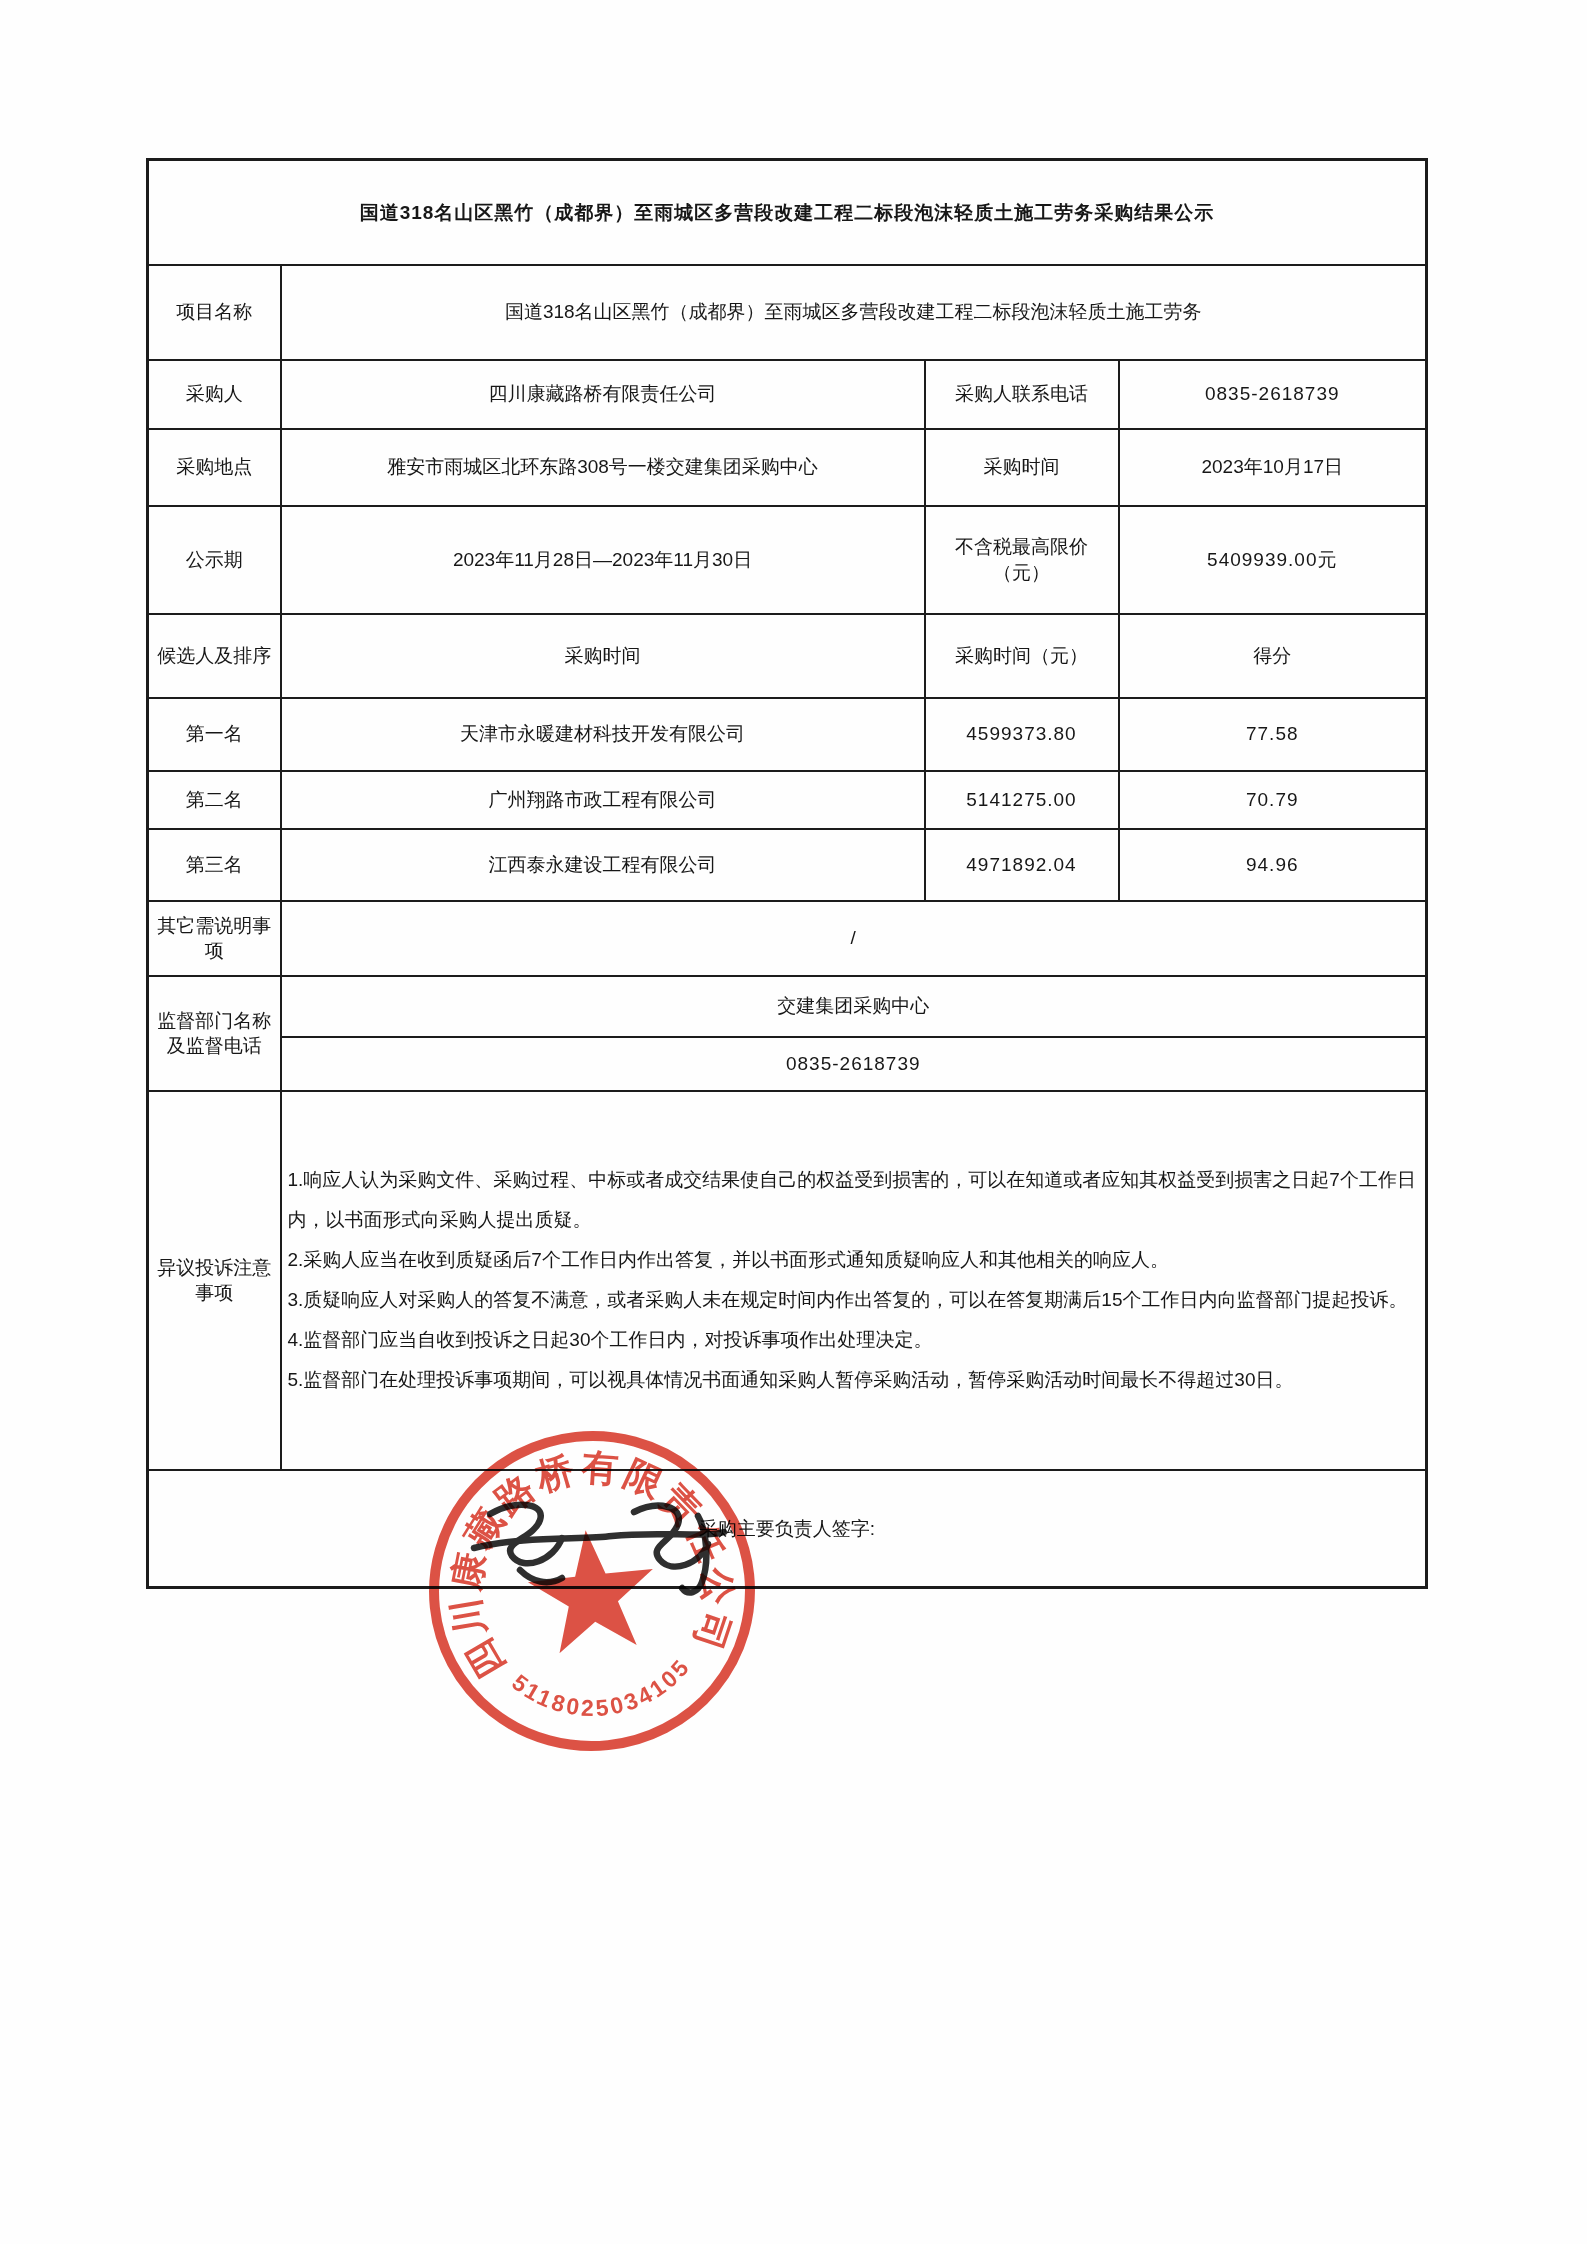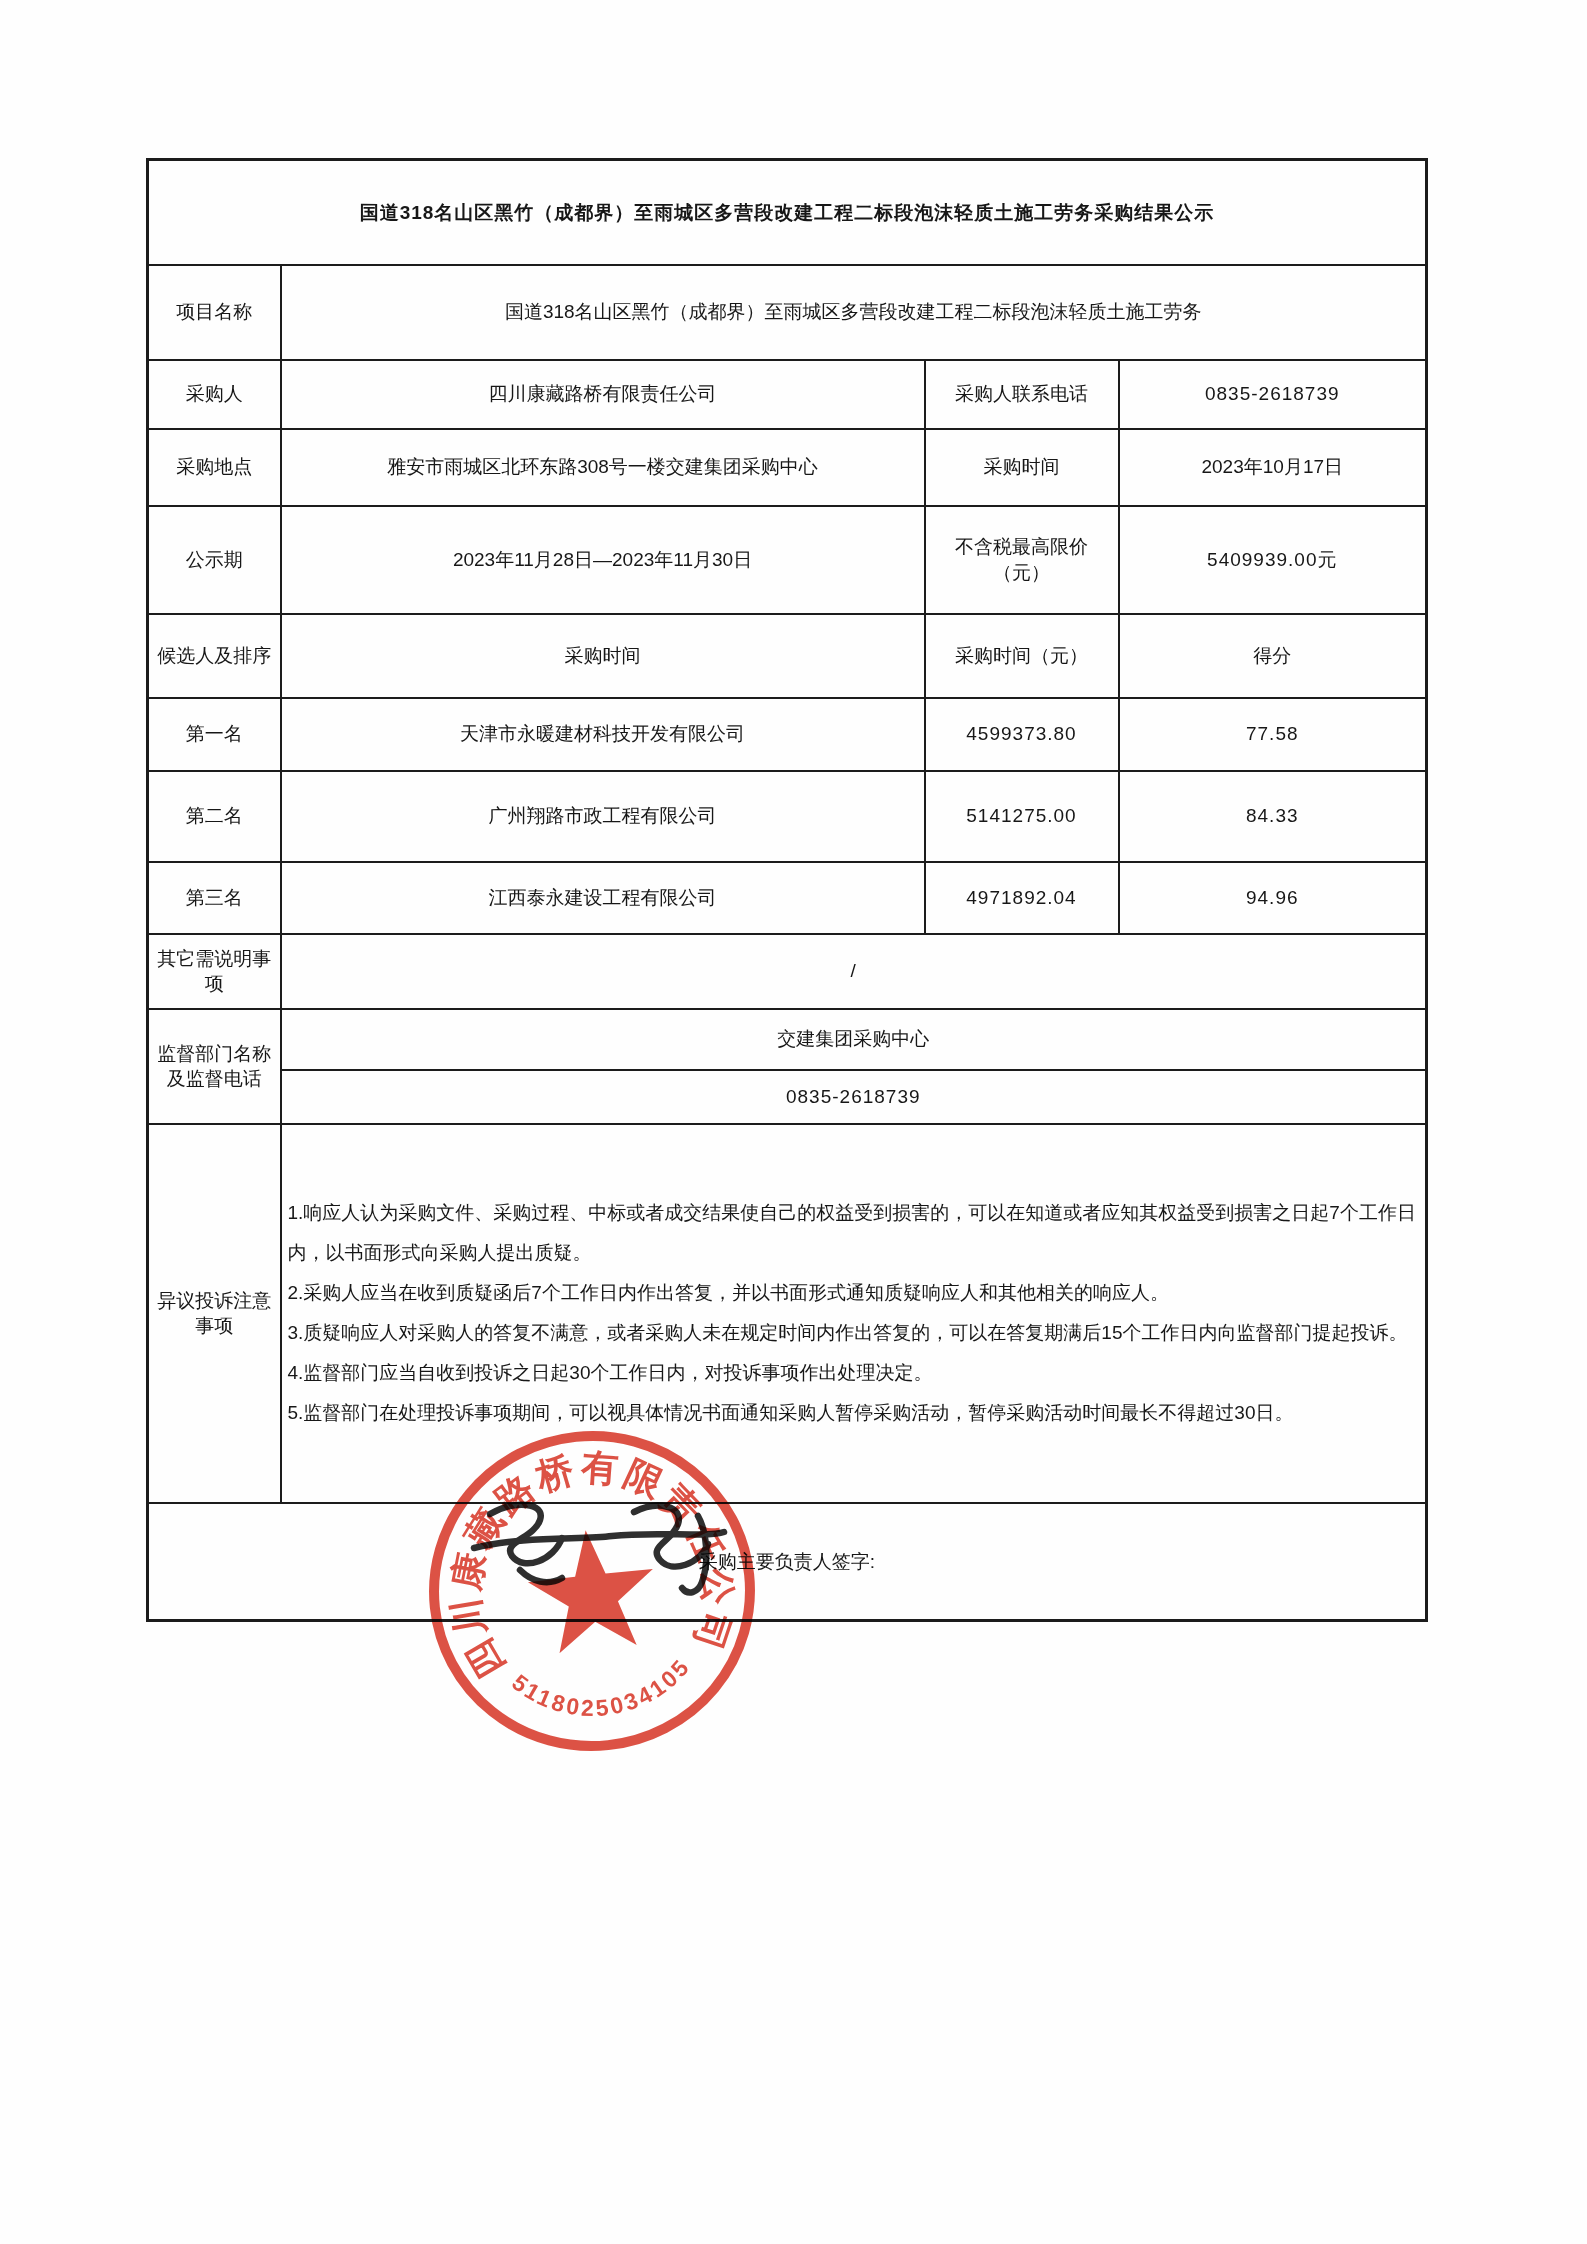--- a/index.html
+++ b/index.html
@@ -26,21 +26,21 @@
     color:#171717;
     overflow:hidden;
   }
   .r-title   { height:105px; }
   .r-project { height:95px; }
   .r-purch   { height:69px; }
   .r-loc     { height:77px; }
   .r-pub     { height:108px; }
   .r-head    { height:84px; }
   .r-c1      { height:73px; }
-  .r-c2      { height:91px; }
+  .r-c2      { height:58px; }
   .r-c3      { height:72px; }
   .r-other   { height:75px; }
   .r-supa    { height:61px; }
   .r-supb    { height:54px; }
   .r-obj     { height:379px; }
   .r-sign    { height:118px; }
 
   td.title-cell {
     font-size:40px; font-weight:bold; line-height:1.33;
     letter-spacing:1px; padding:4px 16px;
@@ -122,21 +122,21 @@
     <tr class="r-c1">
       <td>第一名</td>
       <td>天津市永暖建材科技开发有限公司</td>
       <td class="num">4599373.80</td>
       <td class="num">77.58</td>
     </tr>
     <tr class="r-c2">
       <td>第二名</td>
       <td>广州翔路市政工程有限公司</td>
       <td class="num">5141275.00</td>
-      <td class="num">84.33</td>
+      <td class="num">70.79</td>
     </tr>
     <tr class="r-c3">
       <td>第三名</td>
       <td>江西泰永建设工程有限公司</td>
       <td class="num">4971892.04</td>
       <td class="num">94.96</td>
     </tr>
 
     <tr class="r-other">
       <td class="label">其它需说明事项</td>

